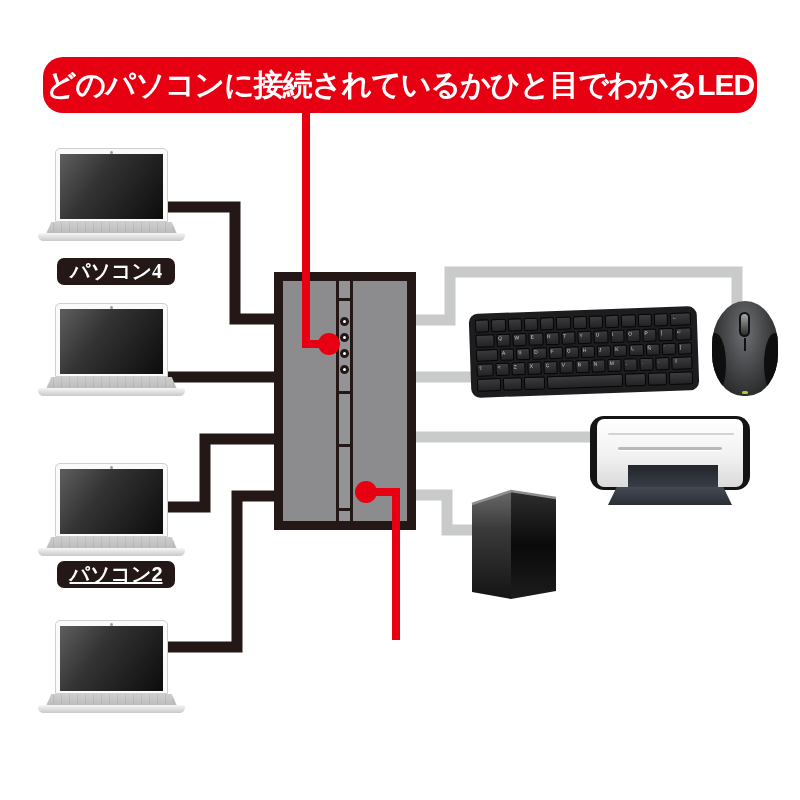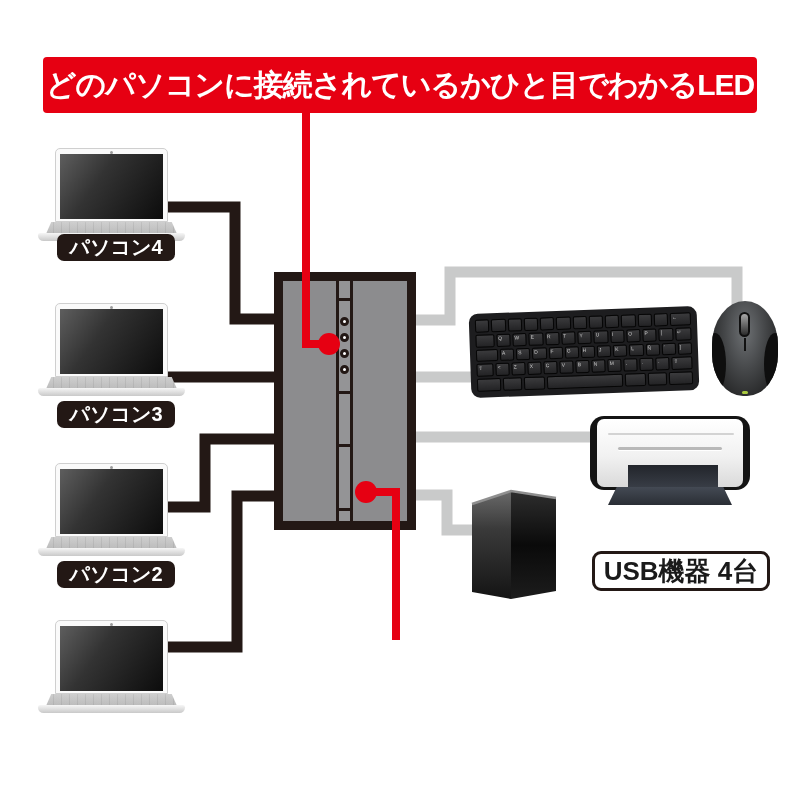--- a/index.html
+++ b/index.html
@@ -14,21 +14,21 @@
   #cable-layer{z-index:1;}
   #callout-layer{z-index:5;}
   .cable-black{fill:none;stroke:var(--line-black,#231815);stroke-width:11;}
   .cable-gray{fill:none;stroke:var(--line-gray,#c9caca);stroke-width:11;}
   .callout-line{fill:none;stroke:var(--accent-red,#e60012);stroke-width:8;}
   .callout-dot{fill:var(--accent-red,#e60012);stroke:none;}
 
   
   .banner{position:absolute;z-index:6;background:var(--accent-red,#e60012);color:#fff;
     font-weight:bold;display:flex;align-items:center;justify-content:center;white-space:nowrap;}
-  .banner-top{left:43px;top:57px;width:714px;height:56px;border-radius:4px;font-size:30px;letter-spacing:-1px;}
+  .banner-top{left:43px;top:57px;width:714px;height:56px;border-radius:20px;font-size:30px;letter-spacing:-1px;}
   .banner-bottom{left:274px;top:637px;width:384px;height:60px;border-radius:15px;font-size:31px;letter-spacing:-0.5px;}
 
   
   .laptop{position:absolute;z-index:2;width:148px;height:96px;}
   .lid{position:absolute;left:17px;top:2px;width:113px;height:74px;background:#fafafa;
     border:1px solid #cfcfcf;border-radius:5px 5px 0 0;}
   .cam{position:absolute;left:54px;top:2px;width:3px;height:3px;border-radius:50%;background:#9a9a9a;}
   .screen{position:absolute;left:4px;top:5px;width:103px;height:65px;
     background:linear-gradient(125deg,#5e5e5e 0%,#333 38%,#0c0c0c 100%);}
   .deck{position:absolute;left:8px;top:76px;width:131px;height:12px;
@@ -103,41 +103,40 @@
   </svg>
 
   <div class="laptop" style="left:38px;top:146px;">
     <div class="lid">
         <div class="cam"></div>
         <div class="screen"></div>
       </div>
     <div class="deck"></div>
     <div class="base"></div>
   </div>
-  <div class="pc-label" style="left:57px;top:234px;">パソコン4</div>
+  <div class="pc-label" style="left:57px;top:258px;font-family:Liberation Serif, serif;">パソコン4</div>
 
   <div class="laptop" style="left:38px;top:301px;">
     <div class="lid">
         <div class="cam"></div>
         <div class="screen"></div>
       </div>
     <div class="deck"></div>
     <div class="base"></div>
   </div>
-  <div class="pc-label" style="left:57px;top:401px;">パソコン3</div>
 
   <div class="laptop" style="left:38px;top:461px;">
     <div class="lid">
         <div class="cam"></div>
         <div class="screen"></div>
       </div>
     <div class="deck"></div>
     <div class="base"></div>
   </div>
-  <div class="pc-label" style="left:57px;top:561px;">パソコン2</div>
+  <div class="pc-label" style="left:57px;top:561px;text-decoration:underline;">パソコン2</div>
 
   <div class="laptop" style="left:38px;top:618px;">
     <div class="lid">
         <div class="cam"></div>
         <div class="screen"></div>
       </div>
     <div class="deck"></div>
     <div class="base"></div>
   </div>
 
@@ -257,21 +256,20 @@
         <stop offset="0" stop-color="#2e2e2e"></stop>
           <stop offset="0.5" stop-color="#0a0a0a"></stop>
           <stop offset="1" stop-color="#1c1c1c"></stop>
       </linearGradient>
     </defs>
     <polygon points="2,18 41,5 41,113 2,106" fill="url(#hddFront)"></polygon>
     <polygon points="41,5 86,12 86,105 41,113" fill="url(#hddSide)"></polygon>
     <path d="M2,18 L41,5 L86,12" fill="none" stroke="#8f8f8f" stroke-width="2.5"></path>
   </svg>
 
-  <div class="usb-label">USB機器 4台</div>
 
   <svg id="callout-layer" class="layer" width="800" height="800">
     <polyline class="callout-line" points="306,110 306,344 326,344"></polyline>
     <circle class="callout-dot" cx="329" cy="344" r="11"></circle>
     <polyline class="callout-line" points="366,492 396,492 396,640"></polyline>
     <circle class="callout-dot" cx="366" cy="492" r="11"></circle>
   </svg>
 
   <div class="banner banner-top">どのパソコンに接続されているかひと目でわかるLED</div>
 

